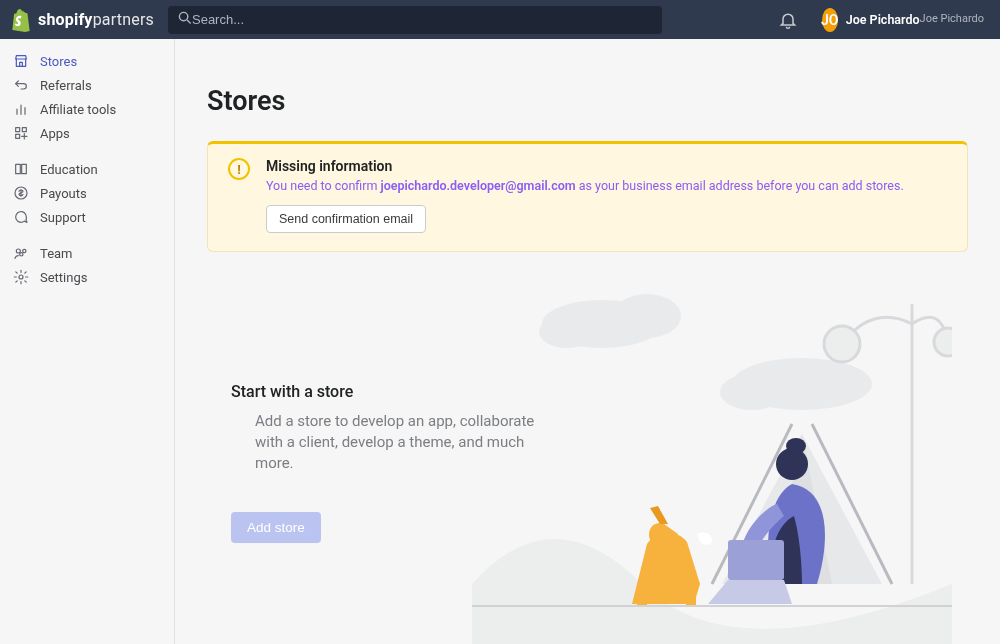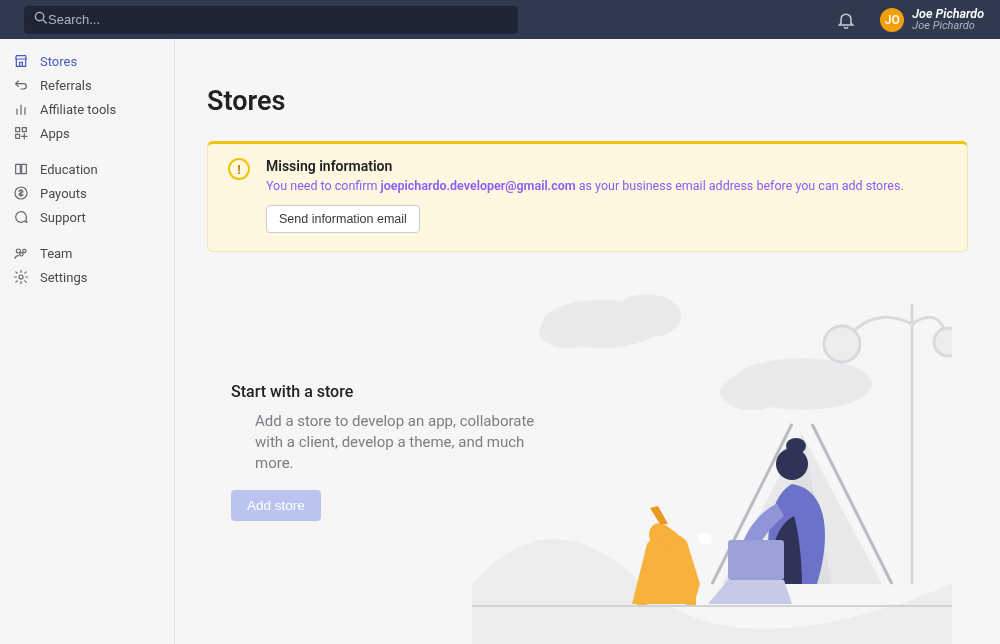--- a/index.html
+++ b/index.html
@@ -57,31 +57,31 @@
     color: #c6cad0;
     display:flex;
   }
   .user-chip {
     display: flex;
     align-items: center;
     gap: 8px;
     cursor: pointer;
   }
   .avatar {
-    width: 24px; height: 24px;
+    width: 16px; height: 24px;
     border-radius: 50%;
     background: #f49f0a;
     color: #fff;
-    font-size: 12px;
+    font-size: 14px;
     font-weight: 600;
     display: flex;
     align-items: center;
     justify-content: center;
   }
-  .user-texts { display:flex; flex-direction:column; line-height:1.1;font-style:italic;}
+  .user-texts { display:flex; flex-direction:row; line-height:1.1;}
   .user-name { font-size: 12.5px; font-weight:600; color:#fff;}
   .user-sub  { font-size: 11px; color:#aeb4be;}
 
   
   .shell {
     display: flex;
     height: calc(100% - 39px);
   }
   .sidebar {
     width: 175px;
@@ -163,21 +163,21 @@
     margin-bottom: 10px;
   }
   .empty-desc {
     font-size: 15px;
     color: #7b7e82;
     max-width: 310px;
     line-height: 1.4;
     margin-left: 24px;
   }
   .add-store-btn {
-    margin-top: 16px;
+    margin-top: 38px;
     background:#bbc4f0;
     border:none;
     border-radius:4px;
     padding: 8px 16px;
     font-size: 13.5px;
     color:#fff;
     cursor:pointer;
   }
 
   
@@ -187,20 +187,32 @@
     bottom: 0;
     width: 480px;
     height: 360px;
     pointer-events:none;
   }
 </style>
 </head>
 <body>
 
 <div class="topbar">
+  <div class="brand">
+    <span class="brand-bag">
+      <svg viewBox="0 0 24 26" width="22" height="24">
+        <path fill="#95bf47" d="M19 5.5l-2.5-.3-1.7-1.7c-.2-.2-.5-.2-.7-.1l-.8.3C12.8 2.3 12 1 10.7 1 9 1 7.6 3 7 5.6l-1.9.6c-.5.2-.6.2-.7.8L2.5 24l14 2 5-1.1L19 5.5z"></path>
+        <path fill="#5e8e3e" d="M14.2 3.5l-.8.3c-.3-1-.9-1.9-1.7-2.3.7.1 1.5.6 2 1.4l.5.6z"></path>
+        <path fill="#fff" d="M12.4 9.4l-.7 2s-.7-.4-1.6-.4c-1.3 0-1.4.8-1.4 1 0 1.1 3 1.6 3 4.3 0 2.1-1.3 3.4-3.1 3.4-2.1 0-3.2-1.3-3.2-1.3l.6-1.9s1.1 1 2 1c.6 0 .9-.5.9-.9 0-1.6-2.5-1.6-2.5-4.1 0-2.1 1.5-4.1 4.5-4.1 1.2 0 1.5.3 1.5.3z"></path>
+      </svg>
+    </span>
+    <span class="brand-text">
+      <span class="bold">shopify</span><span>partners</span>
+    </span>
+  </div>
 
   <div class="search-wrap">
     <span>
       <svg width="14" height="14" viewBox="0 0 20 20" fill="none" stroke="#aeb4be" stroke-width="2">
         <circle cx="8" cy="8" r="6"></circle>
           <line x1="13" y1="13" x2="18" y2="18"></line>
       </svg>
     </span>
     <input type="text" placeholder="Search..." style="">
   </div>
@@ -323,21 +335,21 @@
   <main class="main">
     <h1 class="page-title">Stores</h1>
 
     <div class="banner">
       <div class="banner-icon">!</div>
       <div class="banner-body">
         <div class="banner-title">Missing information</div>
         <div class="banner-msg">
           <span>You need to confirm </span><strong>joepichardo.developer@gmail.com</strong><span> as your business email address before you can add stores.</span>
         </div>
-        <button class="banner-btn">Send information email</button>
+        <button class="banner-btn">Send confirmation email</button>
       </div>
     </div>
 
     <div class="empty-state">
       <h2 class="empty-title">Start with a store</h2>
       <p class="empty-desc">Add a store to develop an app, collaborate with a client, develop a theme, and much more.</p>
       <button class="add-store-btn">Add store</button>
     </div>
 
     <svg class="illus" viewBox="0 0 480 360">

